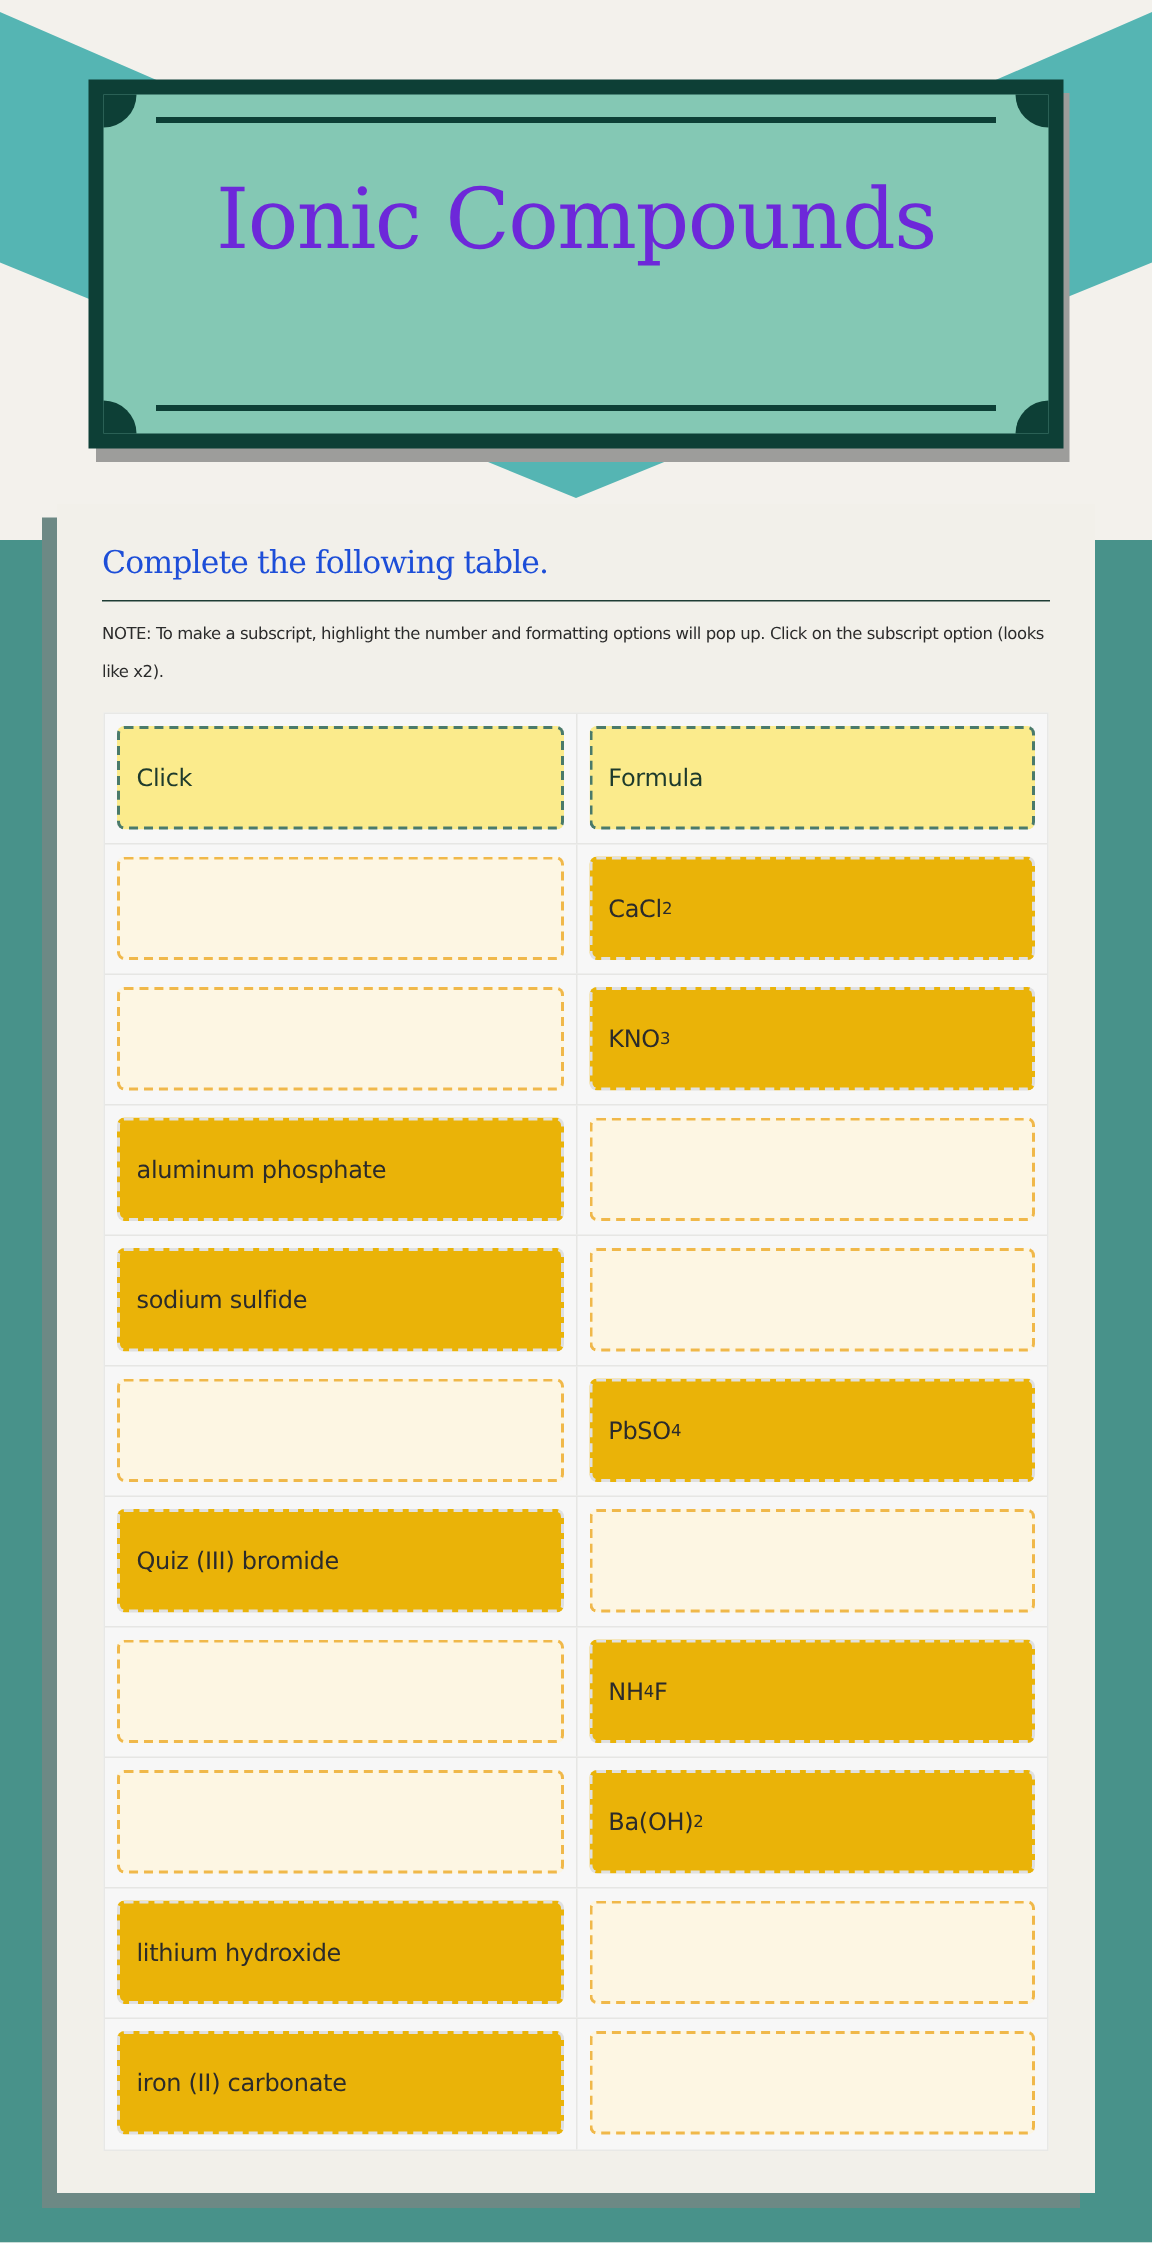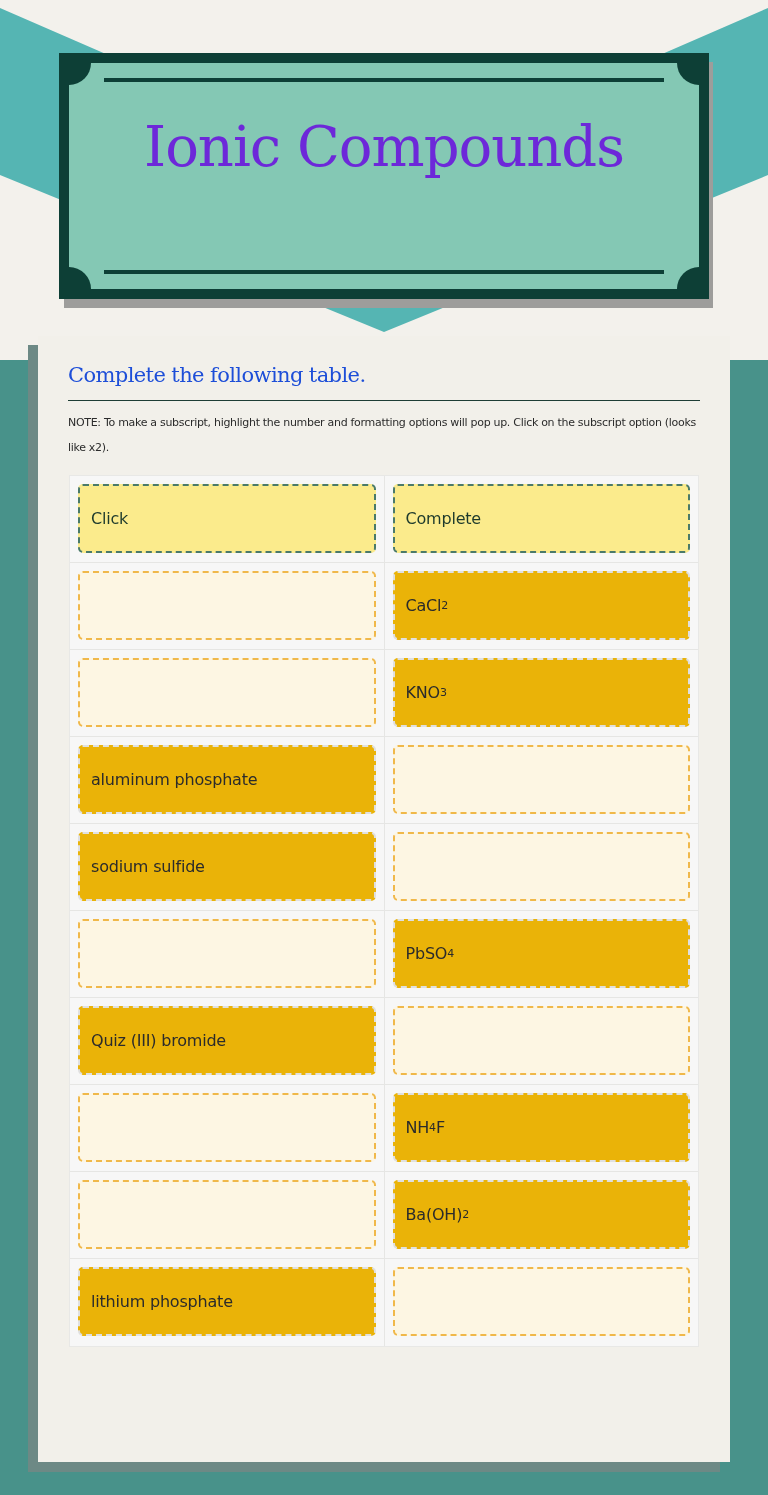--- a/index.html
+++ b/index.html
@@ -137,21 +137,21 @@
   <div class="instr">Complete the following table.</div>
   <div class="instr-rule"></div>
   <div class="note">NOTE: To make a subscript, highlight the number and formatting options will pop up. Click on the subscript option (looks like x2).</div>
 
   <div class="table" id="tbl">
     <div class="row">
       <div class="col">
           <div class="cell header">Click</div>
         </div>
       <div class="col">
-          <div class="cell header">Complete</div>
+          <div class="cell header">Formula</div>
         </div>
     </div>
   <div class="row">
         <div class="col">
           <div class="cell blank" contenteditable="true" style=""></div>
         </div>
         <div class="col">
           <div class="cell given">
             <span>CaCl</span>
             <sub>2</sub>
@@ -222,20 +222,28 @@
         </div>
         <div class="col">
           <div class="cell given">
             <span>Ba(OH)</span>
             <sub>2</sub>
           </div>
         </div>
       </div>
       <div class="row">
         <div class="col">
-          <div class="cell given">lithium phosphate</div>
+          <div class="cell given">lithium hydroxide</div>
+        </div>
+        <div class="col">
+          <div class="cell blank" contenteditable="true" style=""></div>
+        </div>
+      </div>
+      <div class="row">
+        <div class="col">
+          <div class="cell given">iron (II) carbonate</div>
         </div>
         <div class="col">
           <div class="cell blank" contenteditable="true" style=""></div>
         </div>
       </div>
     </div>
 </div>
 
 </body></html>

